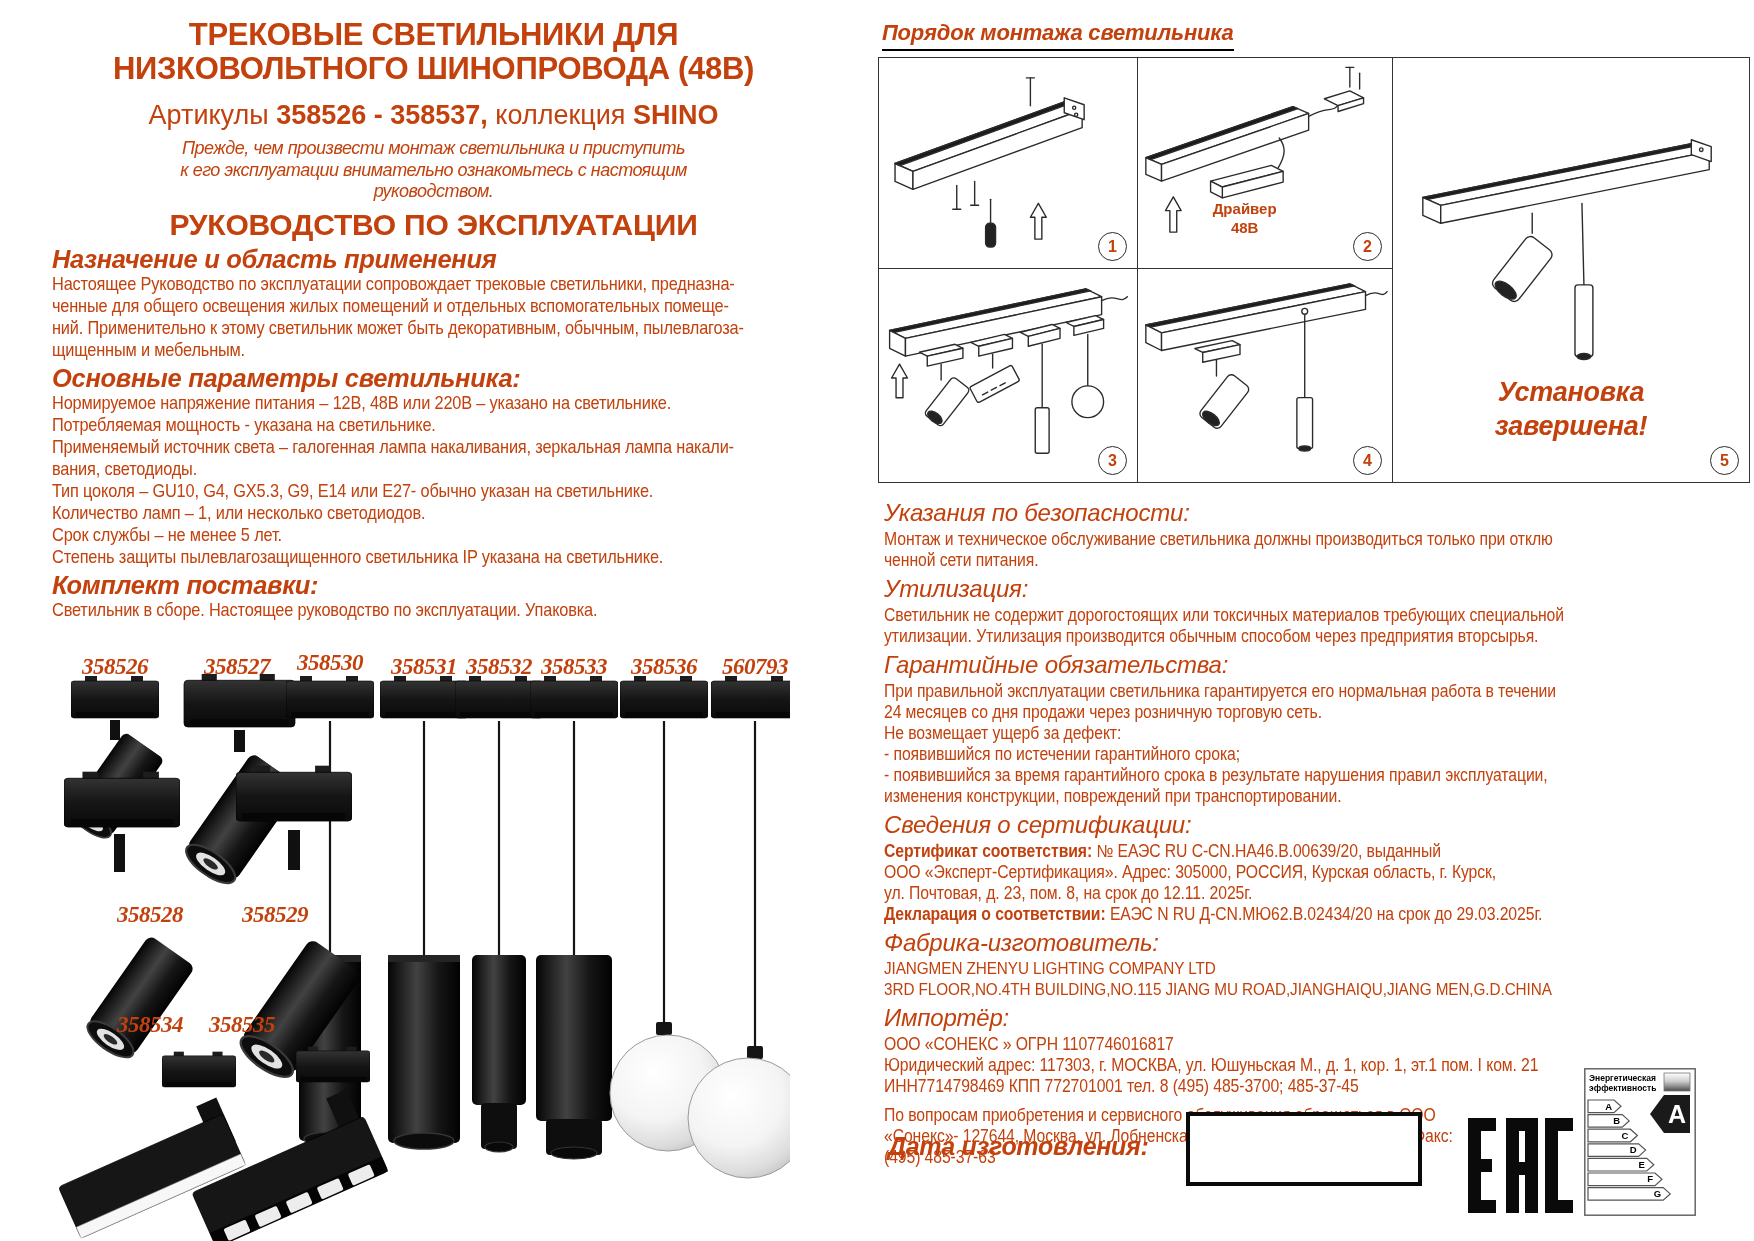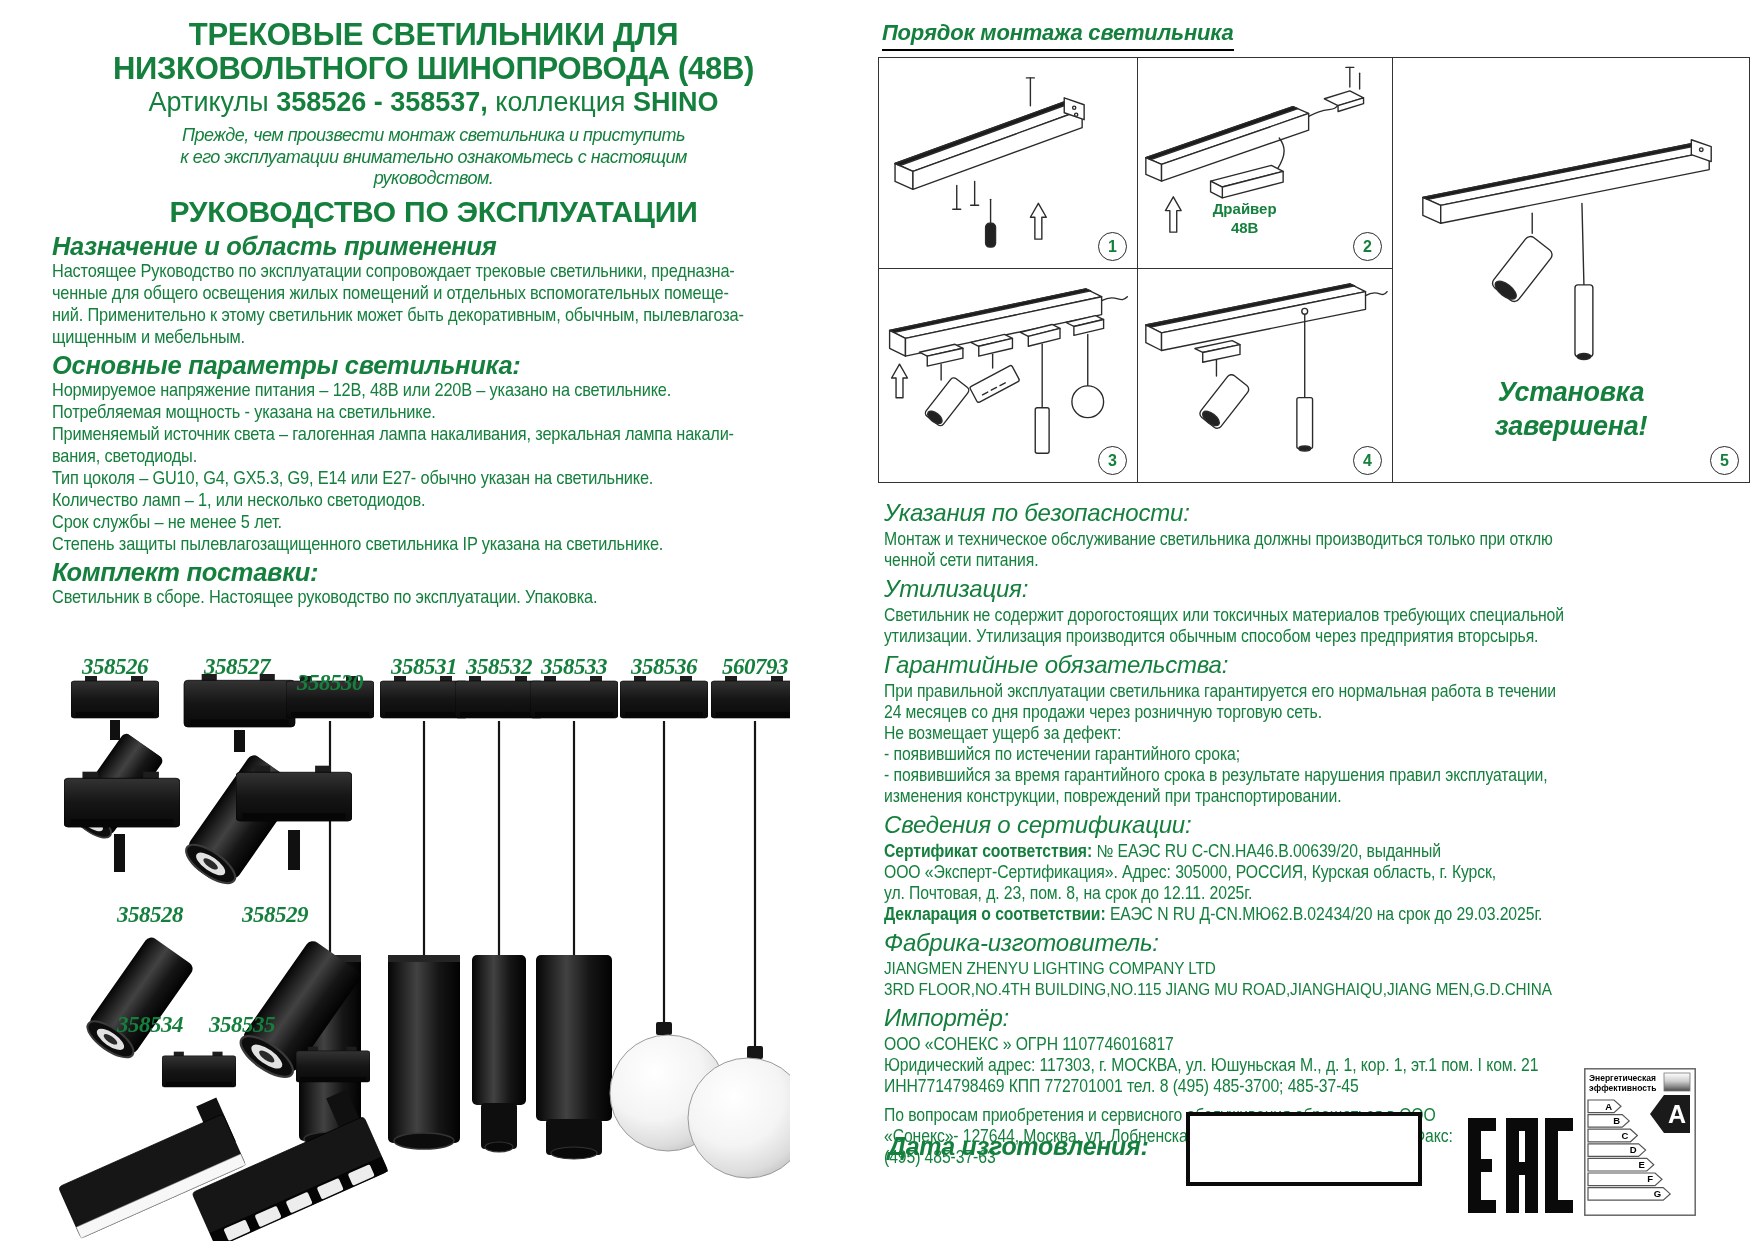--- a/index.html
+++ b/index.html
@@ -1,22 +1,22 @@
 <!DOCTYPE html>
 <html><head>
 <meta charset="utf-8">
 <style>
   html,body{margin:0;padding:0;background:#e8e8e8;}
-  #page{position:relative;width:1754px;height:1241px;background:#fff;color:#15803d;
+  #page{position:relative;width:1754px;height:1241px;background:#fff;color:#c2410c;
         font-family:"Liberation Sans",sans-serif;overflow:hidden;}
   
   .leftcol{position:absolute;left:40px;top:18px;width:735px;padding-left:12px;box-sizing:border-box;}
   .hdrblk{margin-left:40px;text-align:center;}
   .h1{font-size:31px;font-weight:700;line-height:1.1;letter-spacing:-0.3px;white-space:pre-line;}
-  .subtitle{font-size:27px;margin-top:1px;}
+  .subtitle{font-size:27px;margin-top:14px;}
   .subtitle b{font-weight:700;}
   .notice{font-size:18px;font-style:italic;font-weight:500;line-height:1.2;margin-top:7px;white-space:pre-line;letter-spacing:-0.5px;}
   .h2{font-size:30px;font-weight:700;margin-top:5px;letter-spacing:-0.2px;}
   .lhead{font-size:25.5px;font-style:italic;font-weight:700;line-height:1.1;margin-top:3px;letter-spacing:-0.3px;}
   .cond{font-size:19px;line-height:22px;white-space:pre-line;letter-spacing:-0.2px;
         transform:scaleX(0.86);transform-origin:0 0;width:116%;}
   
   .products{position:absolute;left:40px;top:650px;width:750px;height:591px;font-family:Liberation Serif, serif;}
   .products svg{position:absolute;left:0;top:0;}
   .plabel{position:absolute;transform:translateX(-50%);font-size:23px;font-weight:700;font-style:italic;letter-spacing:-0.5px;}
@@ -216,21 +216,21 @@
           <rect x="-46" y="16" width="24" height="13" rx="2" fill="#ededed"></rect>
           <rect x="-12" y="16" width="24" height="13" rx="2" fill="#ededed"></rect>
           <rect x="22" y="16" width="24" height="13" rx="2" fill="#ededed"></rect>
           <rect x="56" y="16" width="24" height="13" rx="2" fill="#ededed"></rect>
         </g>
       </g>
     </svg>
 
     <div class="plabel" style="left:75px;top:4px">358526</div>
     <div class="plabel" style="left:197px;top:4px">358527</div>
-    <div class="plabel" style="left:290px;top:20px">358530</div>
+    <div class="plabel" style="left:290px;top:0">358530</div>
     <div class="plabel" style="left:384px;top:4px">358531</div>
     <div class="plabel" style="left:459px;top:4px">358532</div>
     <div class="plabel" style="left:534px;top:4px">358533</div>
     <div class="plabel" style="left:624px;top:4px">358536</div>
     <div class="plabel" style="left:715px;top:4px">560793</div>
     <div class="plabel" style="left:110px;top:252px">358528</div>
     <div class="plabel" style="left:235px;top:252px">358529</div>
     <div class="plabel" style="left:110px;top:362px">358534</div>
     <div class="plabel" style="left:202px;top:362px">358535</div>
   </div>

